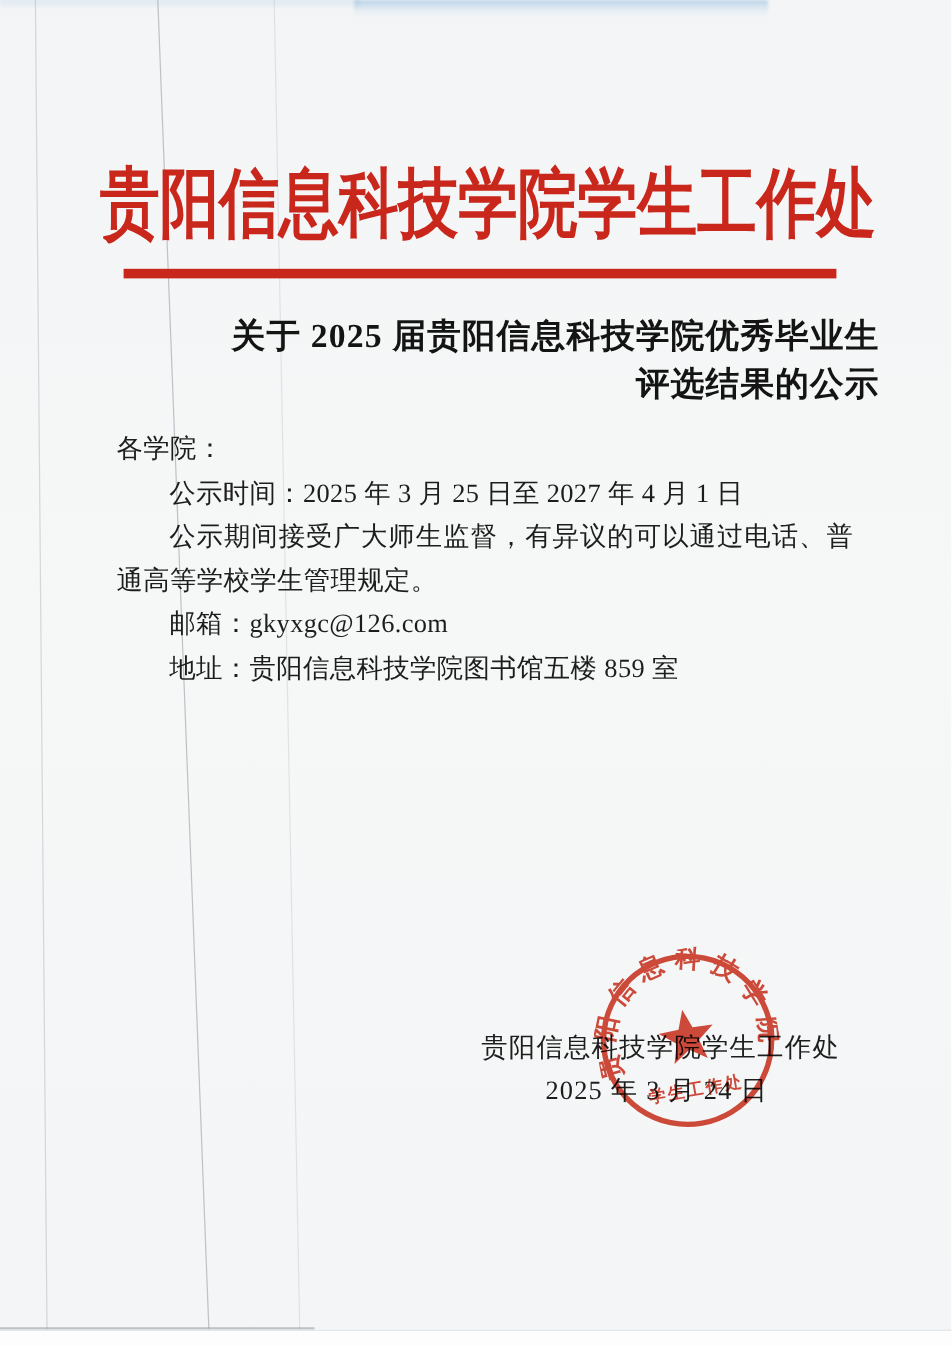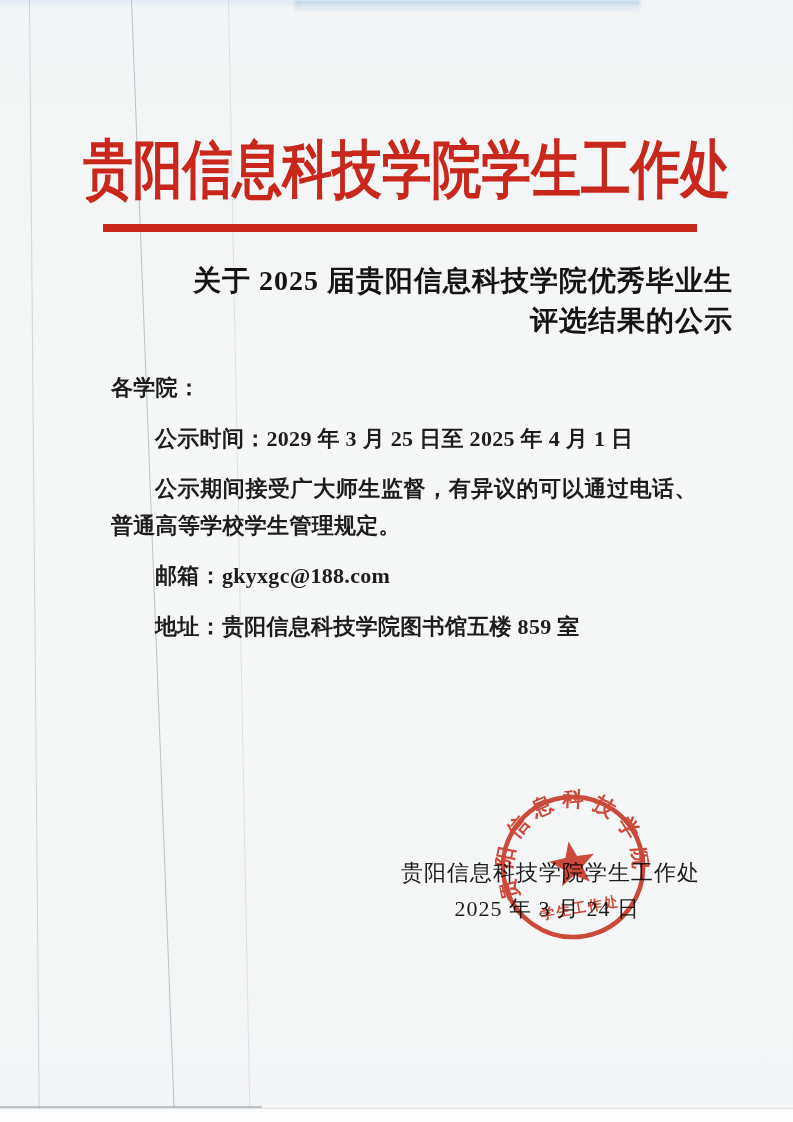--- a/index.html
+++ b/index.html
@@ -55,21 +55,21 @@
     position:absolute;top:261px;left:60px;width:673px;
     text-align:right;font-weight:bold;color:#141414;
     font-size:28px;line-height:40px;letter-spacing:1px;
   }
   
   .doc-body{
     position:absolute;top:356px;left:97px;width:614px;
     font-size:22px;line-height:36.6px;color:#1d1d1d;
     text-align:justify;letter-spacing:.3px;
   }
-  .doc-body p{margin:14px;font-weight:bold;}
+  .doc-body p{margin:0;}
   .indent{text-indent:2em;}
   
   .signature-name{
     position:absolute;top:858px;left:0;width:700px;
     text-align:right;font-size:22px;color:#1d1d1d;letter-spacing:1px;
   }
   .signature-date{
     position:absolute;top:894px;left:0;width:640px;
     text-align:right;font-size:22px;color:#1d1d1d;letter-spacing:1px;
   }
@@ -97,23 +97,23 @@
   <div class="letterhead">贵阳信息科技学院学生工作处</div>
   <div class="letterhead-rule"></div>
 
   <div class="doc-title">
     <div>关于 2025 届贵阳信息科技学院优秀毕业生</div>
     <div>评选结果的公示</div>
   </div>
 
   <div class="doc-body">
     <p>各学院：</p>
-    <p class="indent">公示时间：2029 年 3 月 25 日至 2025 年 4 月 1 日</p>
+    <p class="indent">公示时间：2025 年 3 月 25 日至 2027 年 4 月 1 日</p>
     <p class="indent">公示期间接受广大师生监督，有异议的可以通过电话、普通高等学校学生管理规定。</p>
-    <p class="indent">邮箱：gkyxgc@188.com</p>
+    <p class="indent">邮箱：gkyxgc@126.com</p>
     <p class="indent">地址：贵阳信息科技学院图书馆五楼 859 室</p>
   </div>
 
   <div class="signature-name">贵阳信息科技学院学生工作处</div>
   <div class="signature-date">2025 年 3 月 24 日</div>
 
   <svg class="seal" viewBox="0 0 152 152" xmlns="http://www.w3.org/2000/svg">
     <circle cx="76" cy="76" r="70" fill="none" stroke="#d23c2b" stroke-width="4.5"></circle>
     <polygon fill="#d23c2b" points="76,50 81.9,65.9 98.8,66.6 85.5,77.1 90.1,93.4 76,84 61.9,93.4 66.5,77.1 53.2,66.6 70.1,65.9"></polygon>
     <defs>

